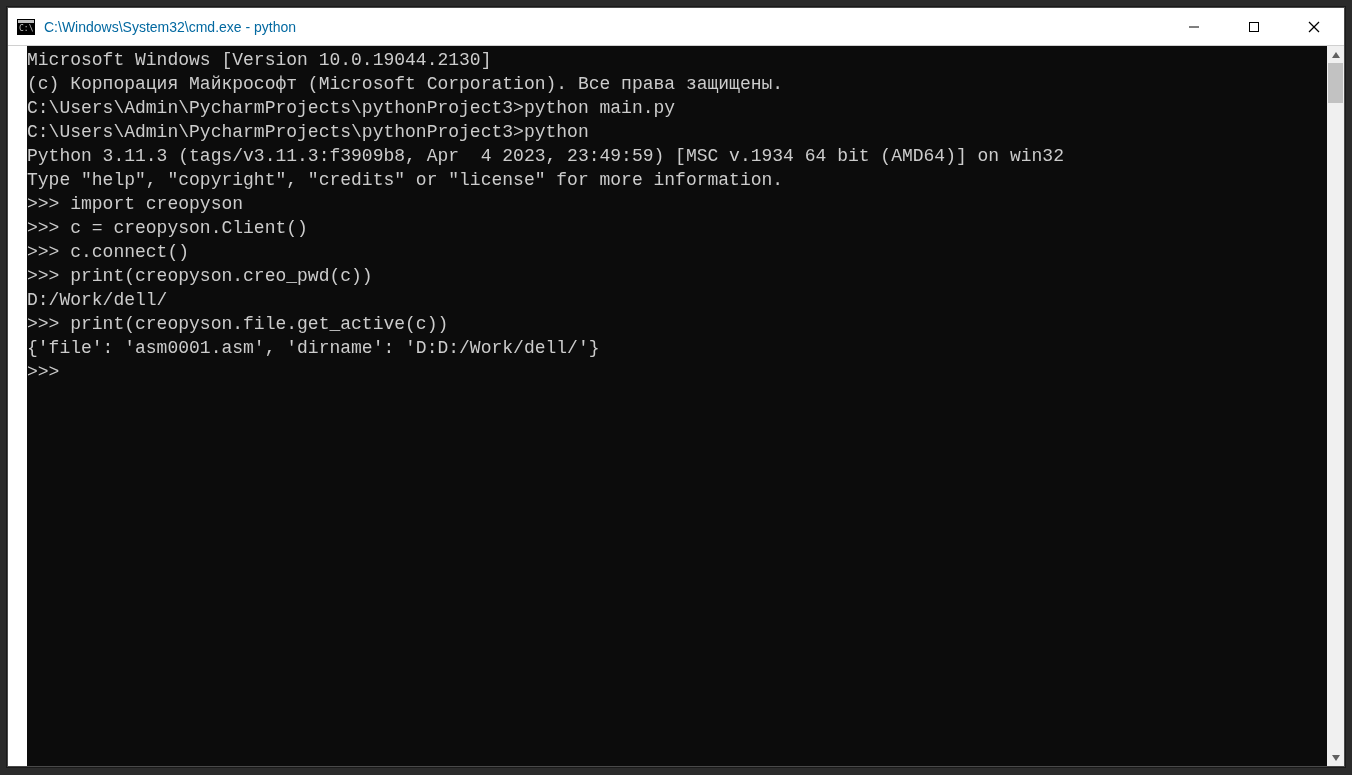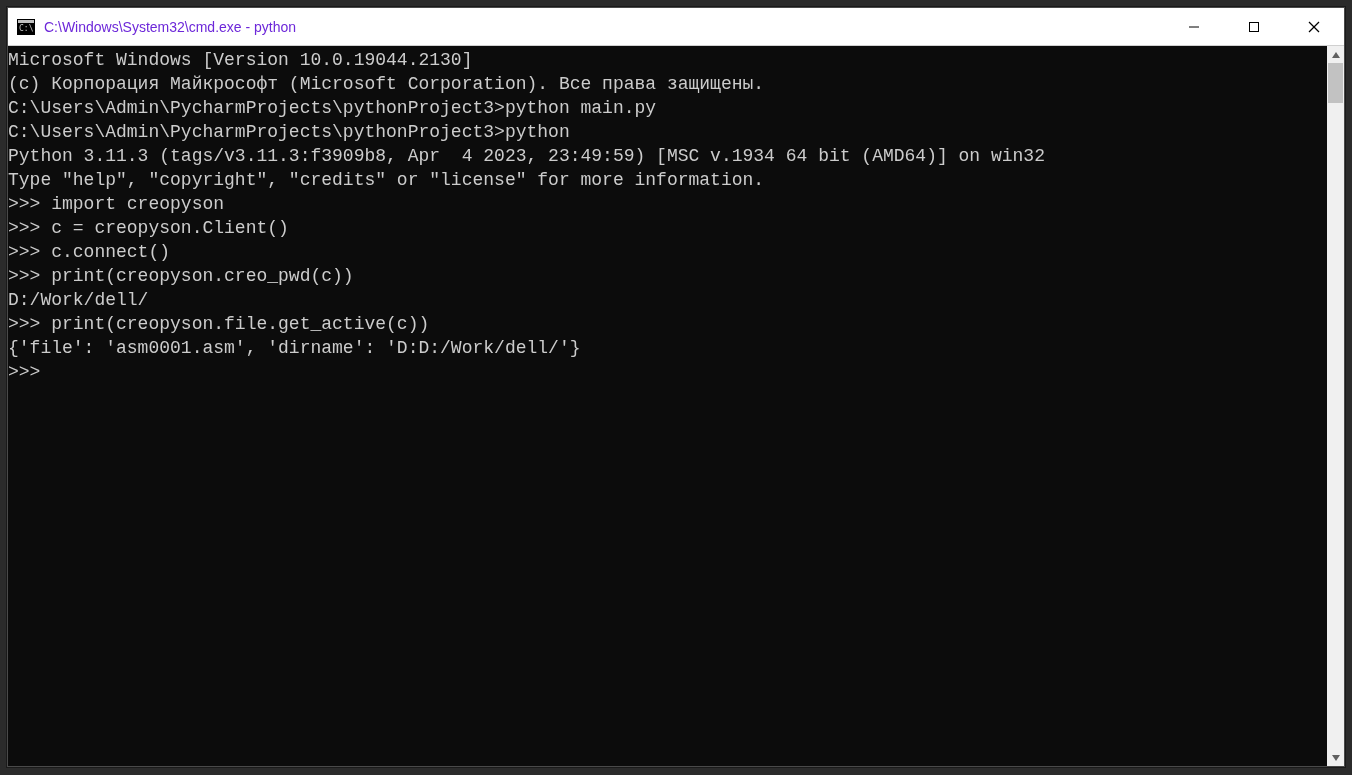--- a/index.html
+++ b/index.html
@@ -37,21 +37,21 @@
     margin-right: 8px;
     display: flex;
     align-items: center;
     justify-content: center;
   }
   .titlebar-icon svg { display: block; }
   .titlebar-title {
     flex: 1;
     font-family: "Segoe UI", Arial, sans-serif;
     font-size: 14px;
-    color: #6d28d9;
+    color: #0369a1;
     white-space: nowrap;
     overflow: hidden;
   }
   .titlebar-controls {
     display: flex;
     height: 100%;
   }
   .tb-btn {
     width: 60px;
     height: 100%;
@@ -59,20 +59,21 @@
     align-items: center;
     justify-content: center;
     color: #000;
   }
   .tb-btn svg { display: block; }
   .terminal-wrap {
     flex: 1;
     display: flex;
     background: #0c0c0c;
     min-height: 0;
+    margin-left: 19px;
   }
   .terminal {
     flex: 1;
     background: #0c0c0c;
     color: #cccccc;
     font-family: Consolas, "Courier New", monospace;
     font-size: 18px;
     line-height: 24px;
     white-space: pre;
     padding: 2px 0 0 0;

